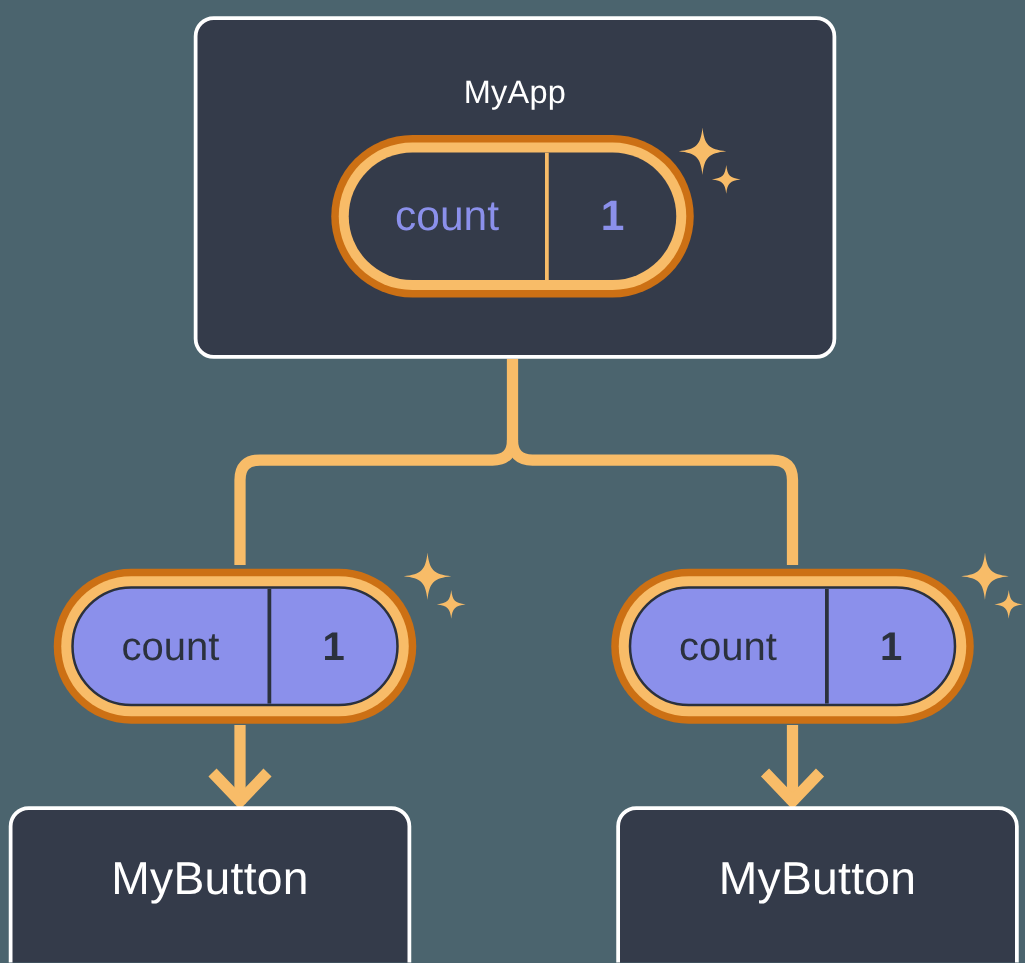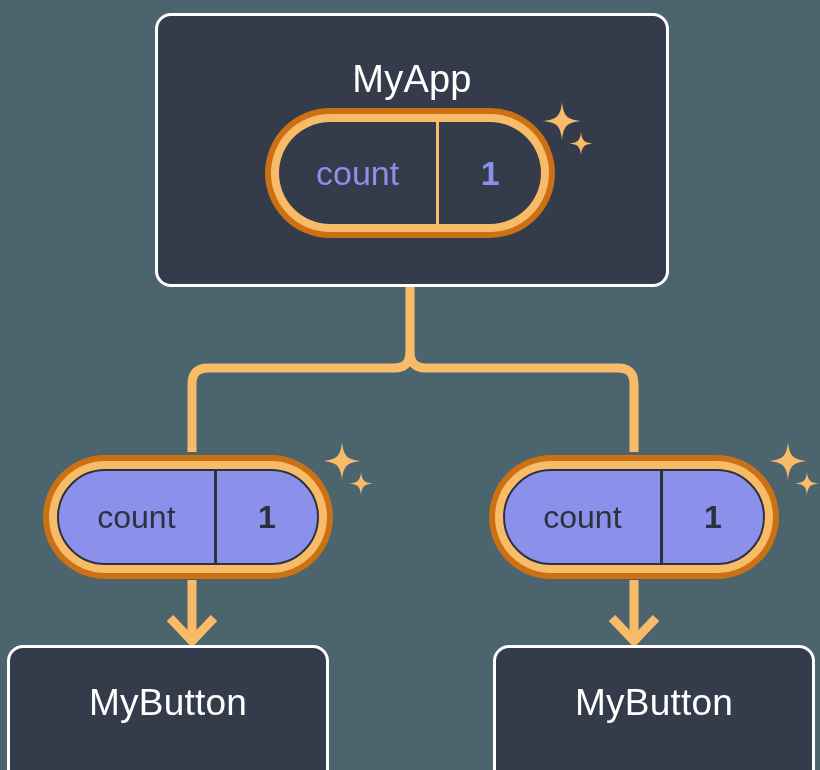--- a/index.html
+++ b/index.html
@@ -40,21 +40,21 @@
   }
 
   #panel-myapp {
     left: 155px;
     top: 13px;
     width: 514px;
     height: 274px;
   }
   #panel-myapp .panel-title {
     top: 42px;
-    font-size: 38px;
+    font-size: 26px;
   }
 
   .panel-mybutton {
     top: 645px;
     width: 322px;
     height: 151px;
   }
   #panel-mybutton-left  { left: 7px; }
   #panel-mybutton-right { left: 493px; }
   .panel-mybutton .panel-title {

